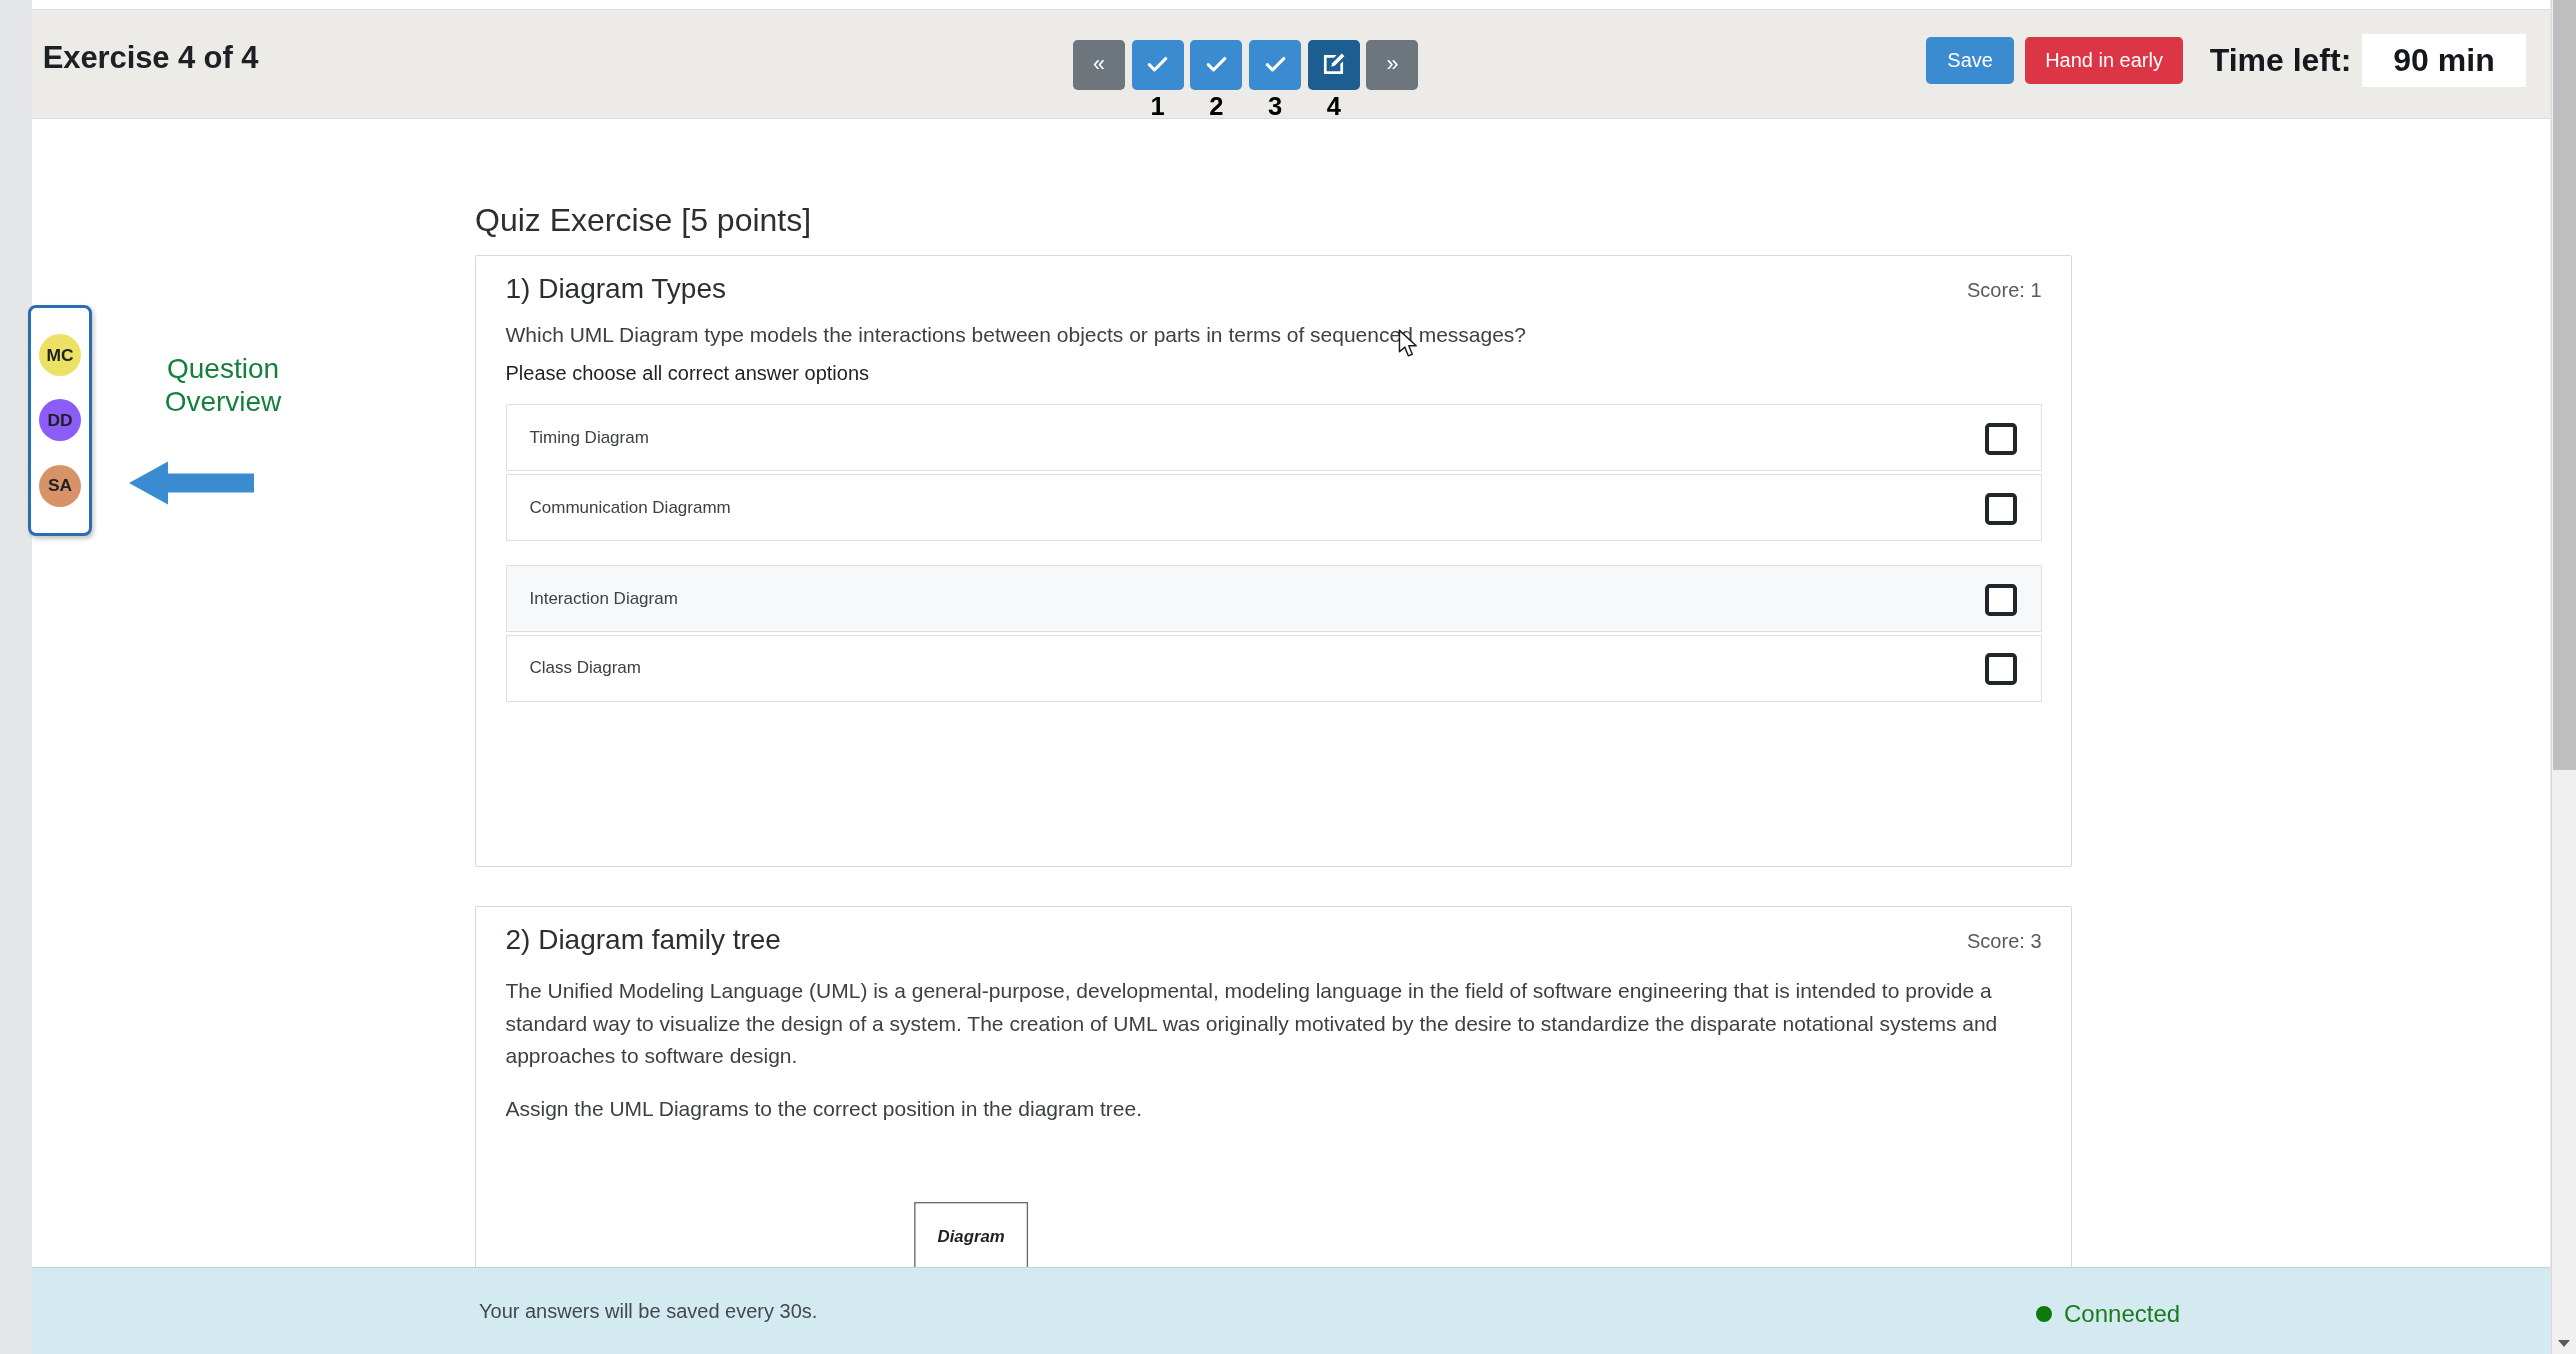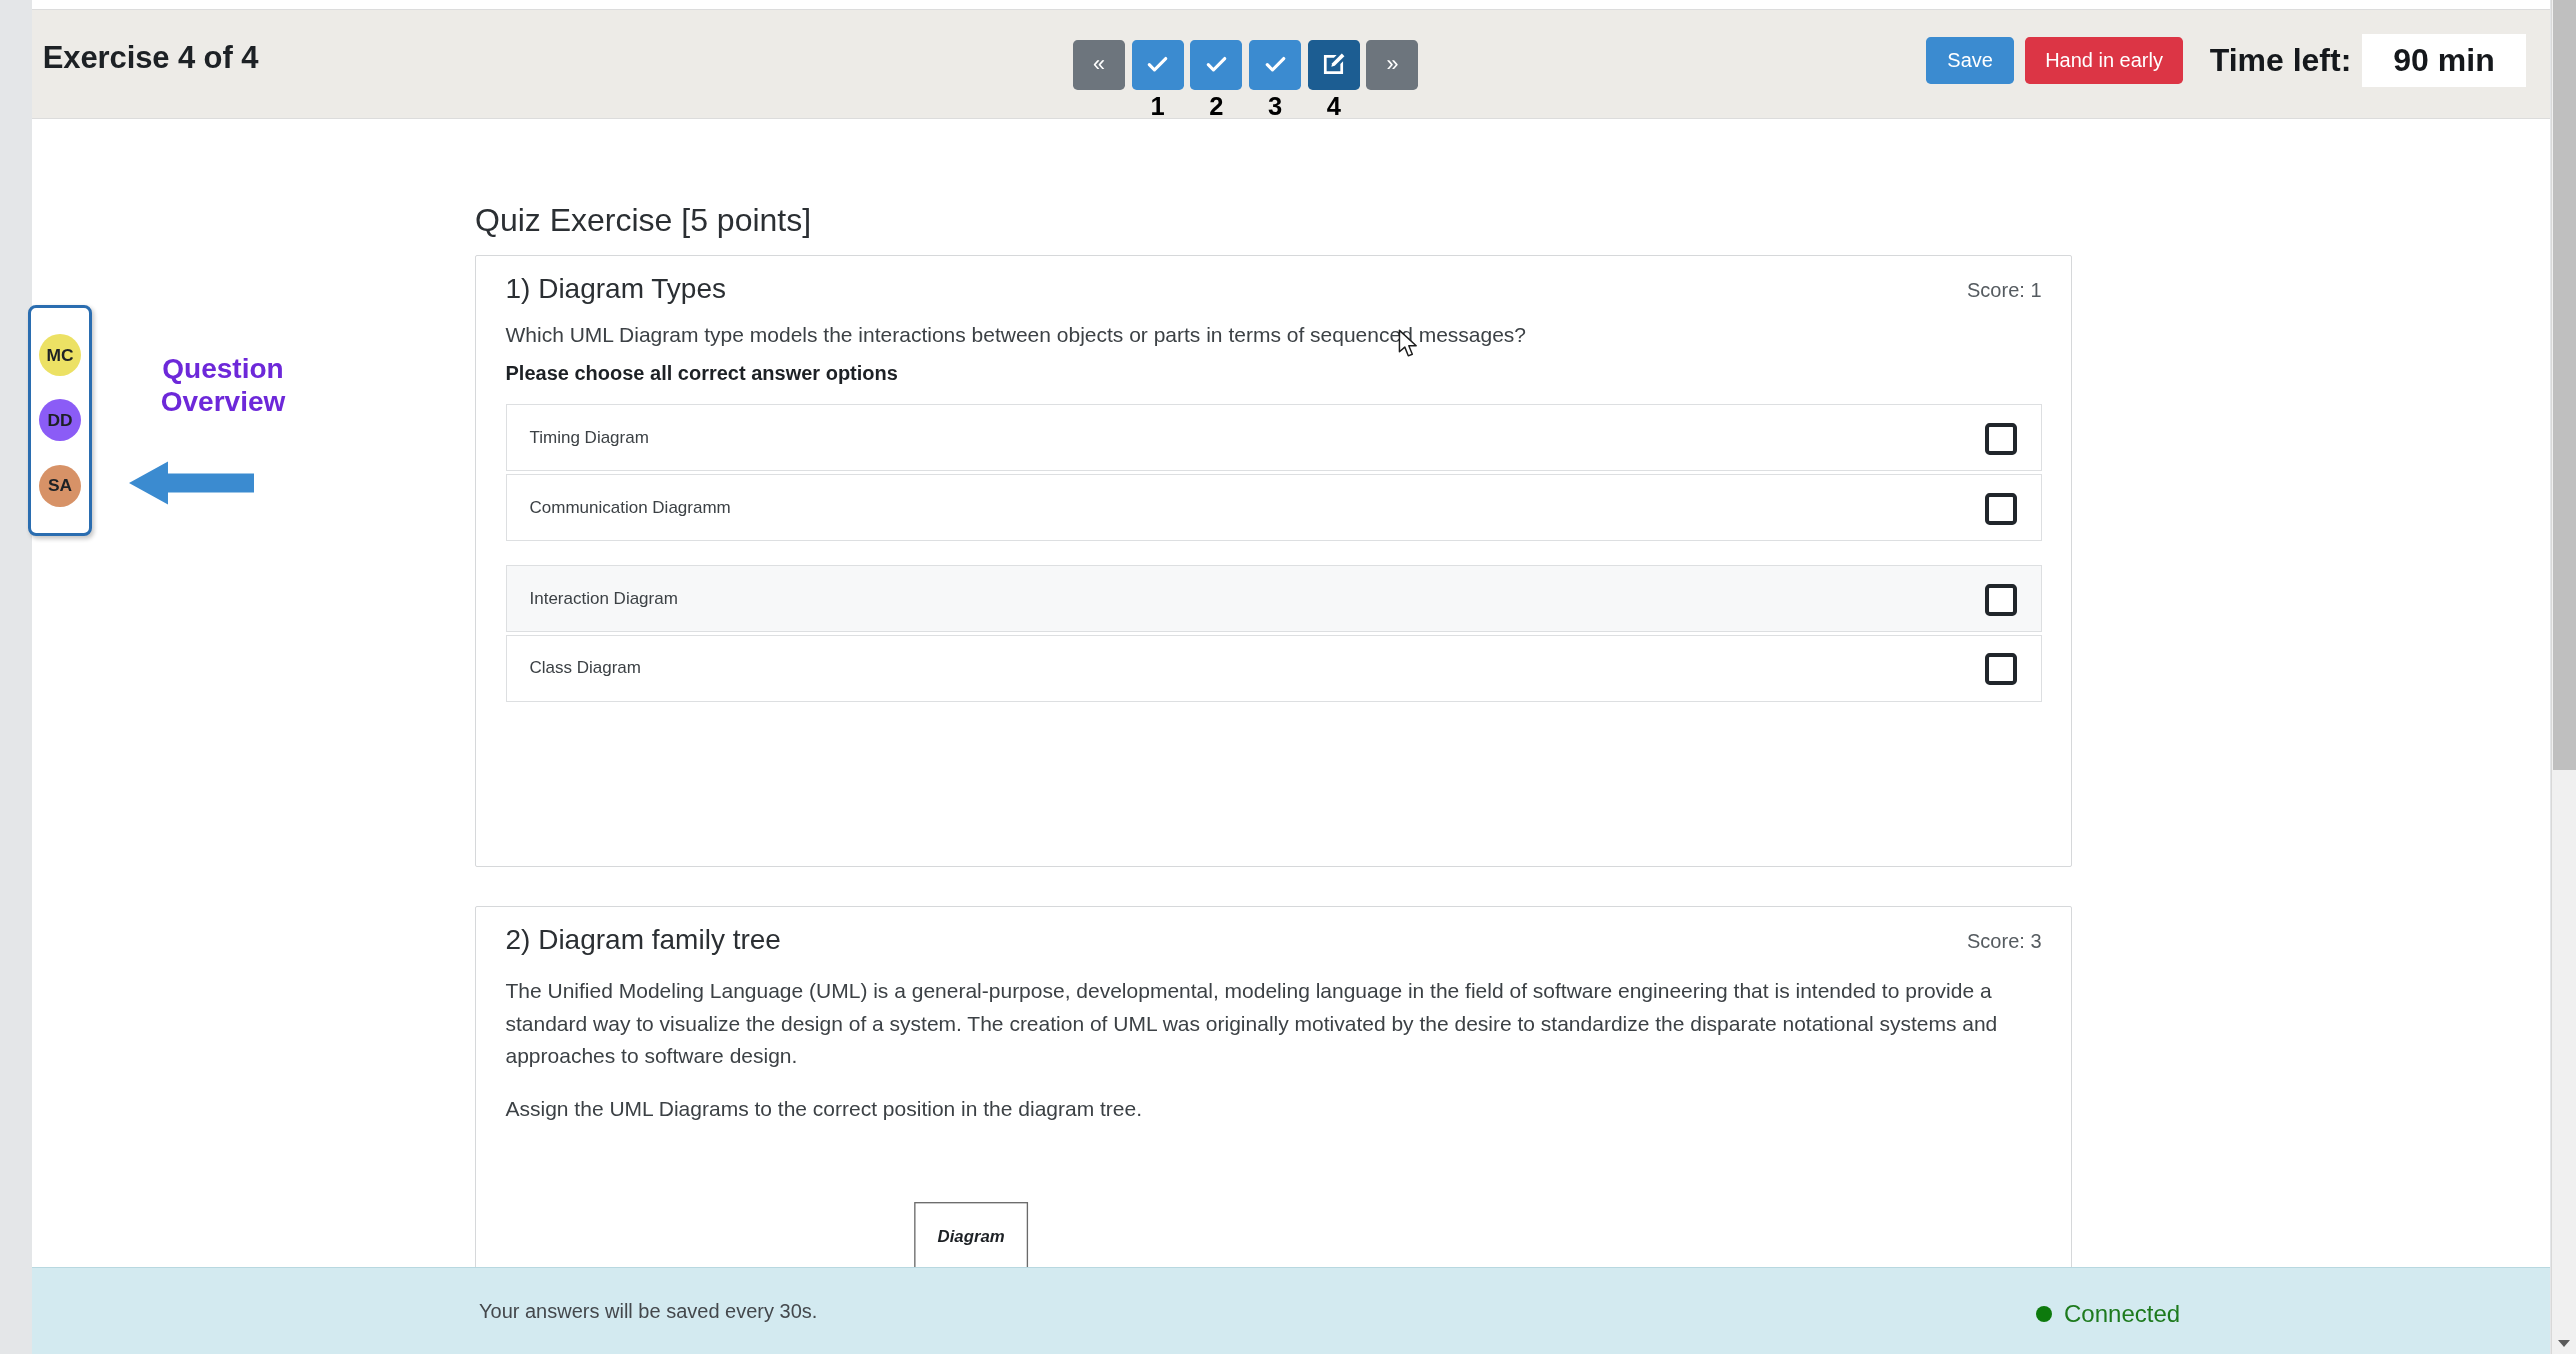--- a/index.html
+++ b/index.html
@@ -131,21 +131,21 @@
     box-shadow: 2px 2.7px 4px rgba(0,0,0,0.22);
   }
   .avatar {
     width: 42px; height: 42px; border-radius: 50%;
     display: flex; align-items: center; justify-content: center;
     font-size: 17.4px; font-weight: bold; color: #1d2125;
   }
   #qoverview-label {
     position: absolute; left: 146px; top: 352px;
     width: 154px; text-align: center;
-    font-size: 28px; font-weight: bold; color: #6d28d9;
+    font-size: 28px; font-weight: normal; color: #15803d;
     line-height: 1.18;
   }
   #qoverview-arrow {
     position: absolute; left: 129px; top: 456px;
     width: 125px; height: 54px;
   }
 
   
   #content {
     position: absolute; top: 121px; left: 0;
@@ -178,21 +178,21 @@
   .q-score {
     position: absolute; right: 29.5px; top: 23px;
     font-size: 20px; color: #555b60;
   }
   .q-prompt {
     padding: 0 29.5px;
     font-size: 21px; color: #3c4145; line-height: 1.45;
   }
   .q-hint {
     padding: 12px 29.5px 0 29.5px;
-    font-size: 20px; color: #1d2125; font-weight: bold;
+    font-size: 20px; color: #1d2125; font-weight: normal;
   }
   .q-para {
     padding: 4px 29.5px 0 29.5px;
     font-size: 21px; color: #3c4145; line-height: 1.55;
   }
 
   
   .answers {
     margin: 19px 29.5px 0 29.5px;
   }

